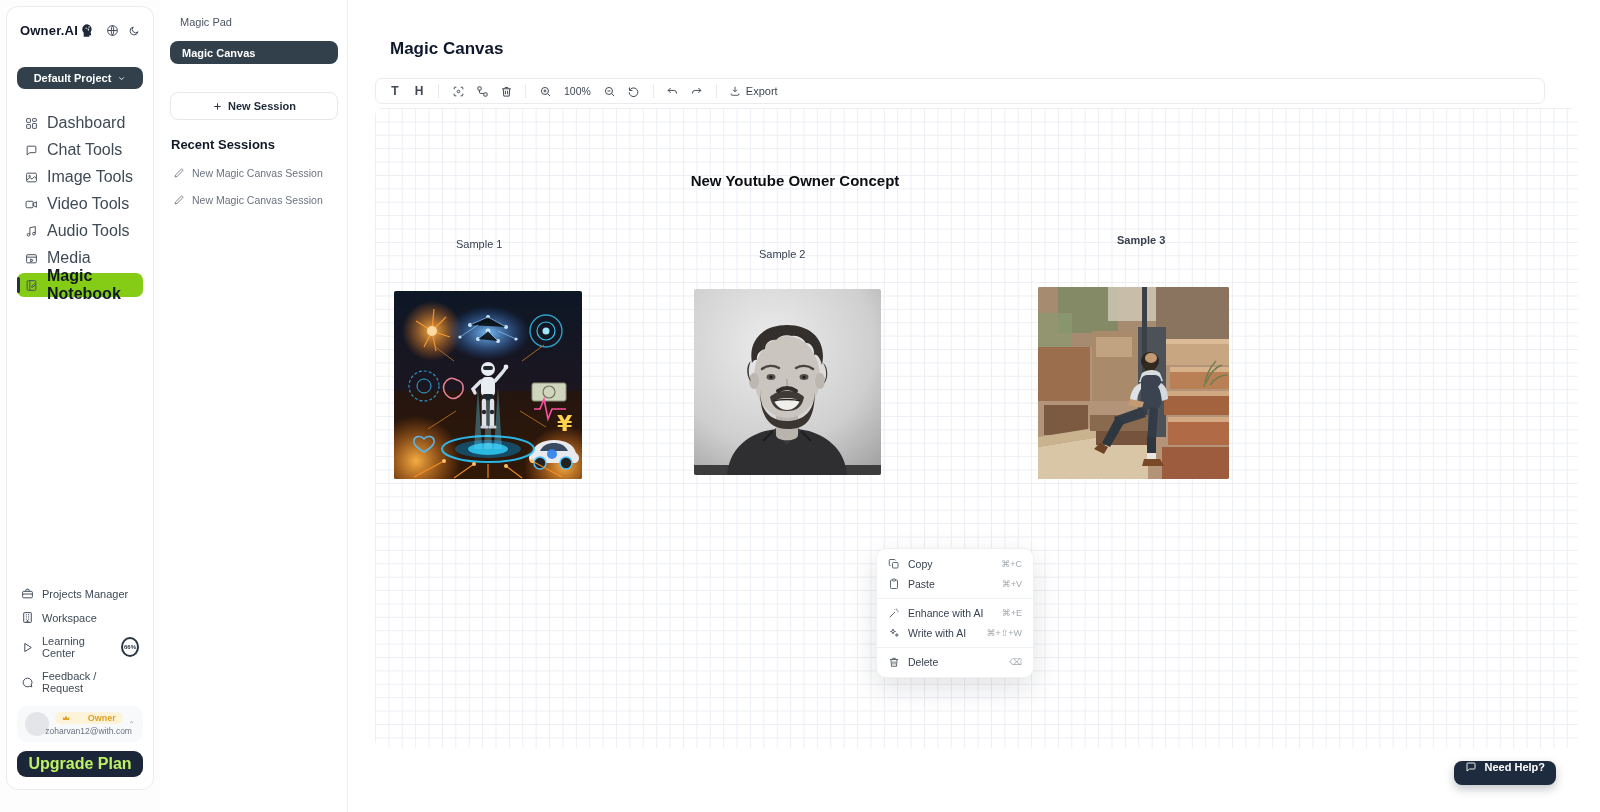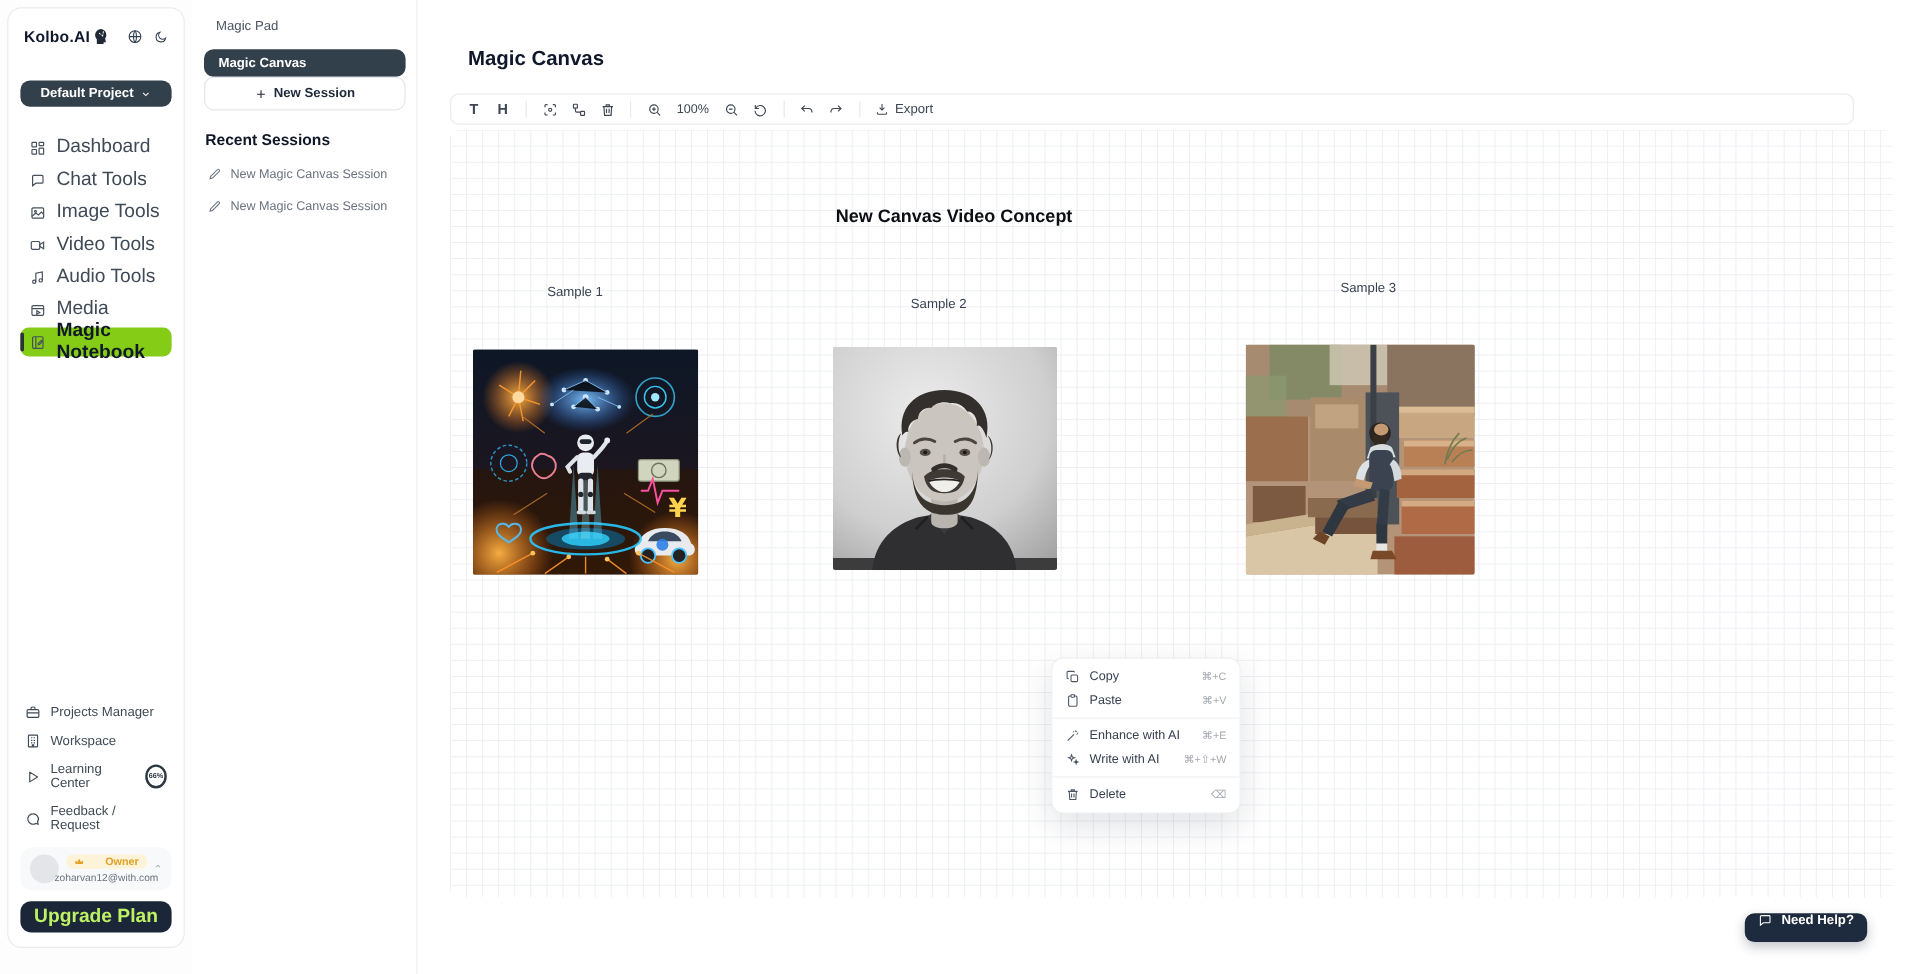--- a/index.html
+++ b/index.html
@@ -37,21 +37,21 @@
   .chev-tiny { color:#9ca3af; font-size:8px; margin-left:auto; }
   .upgrade-btn { margin-top:9px; height:26px; background:#1b2638; color:#bef264; border:none; border-radius:9px;
     font-size:16px; font-weight:bold; cursor:pointer; font-family:"Liberation Sans",sans-serif; }
 
   
   .sessions { position:absolute; left:160px; top:0; width:188px; height:812px; border-right:1px solid #ecedf1;
     padding:14px 9px 0 10px; background:#fff; }
   .magic-pad { font-size:11px; color:#4b5563; padding:2px 10px 0; cursor:pointer; }
   .magic-canvas-pill { margin-top:13px; height:23px; background:#32404b; color:#fff; border-radius:8px;
     font-size:11px; font-weight:bold; display:flex; align-items:center; padding:0 12px; cursor:pointer; }
-  .new-session { margin-top:0; height:28px; width:100%; background:#fff; border:1px solid #e5e7eb; border-radius:8px;
+  .new-session { margin-top:28px; height:28px; width:100%; background:#fff; border:1px solid #e5e7eb; border-radius:8px;
     font-size:11px; font-weight:bold; color:#1f2937; display:flex; align-items:center; justify-content:center; gap:5px;
     cursor:pointer; font-family:"Liberation Sans",sans-serif; }
   .recent-title { margin-top:17px; font-size:13px; font-weight:bold; color:#101828; padding-left:1px; }
   .recent-item { display:flex; align-items:center; gap:7px; margin-top:15px; font-size:10.5px; color:#6b7280;
     padding-left:3px; cursor:pointer; }
   .recent-item .ri { color:#6b7280; }
 
   
   .main { position:absolute; left:348px; top:0; right:0; bottom:0; background:#fff; }
   .page-title { position:absolute; left:42px; top:39px; font-size:17px; font-weight:bold; color:#0f172a; }
@@ -86,21 +86,21 @@
   .help-btn { position:absolute; right:44px; bottom:27px; background:#1e2b3e; color:#fff; border:none; border-radius:8px;
     height:24px; padding:0 11px; display:flex; align-items:flex-start; gap:7px; font-size:11px; font-weight:bold;
     cursor:pointer; font-family:"Liberation Sans",sans-serif; box-shadow:0 4px 10px rgba(15,23,42,.25); }
 </style>
 </head>
 <body>
 
 <div class="sidebar">
   <div class="brand-row">
     <span class="brand">
-      <span>Kolbo.AI</span>
+      <span>Owner.AI</span>
       <span>
         <svg width="15" height="15" viewBox="0 0 24 24">
             <path fill="#1f2937" d="M10 2a8 8 0 0 0-8 8c0 2.2.9 4.1 2.3 5.5V22h9v-2.5h3.2l-1.2-4.6A8 8 0 0 0 10 2z"></path>
             <circle cx="8" cy="8" r="1" fill="#fff"></circle>
             <circle cx="12" cy="11" r="1" fill="#fff"></circle>
             <circle cx="13" cy="6" r="1" fill="#fff"></circle>
             <path d="M8 8l4 3 1-5" stroke="#fff" stroke-width=".7" fill="none"></path>
           </svg>
       </span>
     </span>
@@ -351,24 +351,24 @@
       <span>
           <svg width="12" height="12" viewBox="0 0 24 24" fill="none" stroke="currentColor" stroke-width="1.8">
             <path d="M12 3.5V13M8 9.5l4 4 4-4M4.5 17v2a1.5 1.5 0 0 0 1.5 1.5h12A1.5 1.5 0 0 0 19.5 19v-2"></path>
           </svg>
         </span>
       <span>Export</span>
     </button>
   </div>
 
   <div class="canvas">
-    <div class="canvas-heading">New Canvas Video Concept</div>
+    <div class="canvas-heading">New Youtube Owner Concept</div>
     <div class="sample-label" style="left:81px; top:130px;">Sample 1</div>
     <div class="sample-label" style="left:384px; top:140px;">Sample 2</div>
-    <div class="sample-label" style="left:742px; top:126px;">Sample 3</div>
+    <div class="sample-label" style="left:742px; top:126px;font-weight:bold;">Sample 3</div>
 
     <div class="sample-img" style="left:19px; top:183px; width:188px; height:188px;">
       <svg width="188" height="188" viewBox="0 0 188 188">
         <defs>
           <linearGradient id="s1bg" x1="0" y1="0" x2="0" y2="1">
             <stop offset="0" stop-color="#0d1726"></stop>
               <stop offset=".55" stop-color="#1c1620"></stop>
               <stop offset="1" stop-color="#3a1e08"></stop>
           </linearGradient>
           <radialGradient id="s1blue" cx=".5" cy=".5" r=".5">

